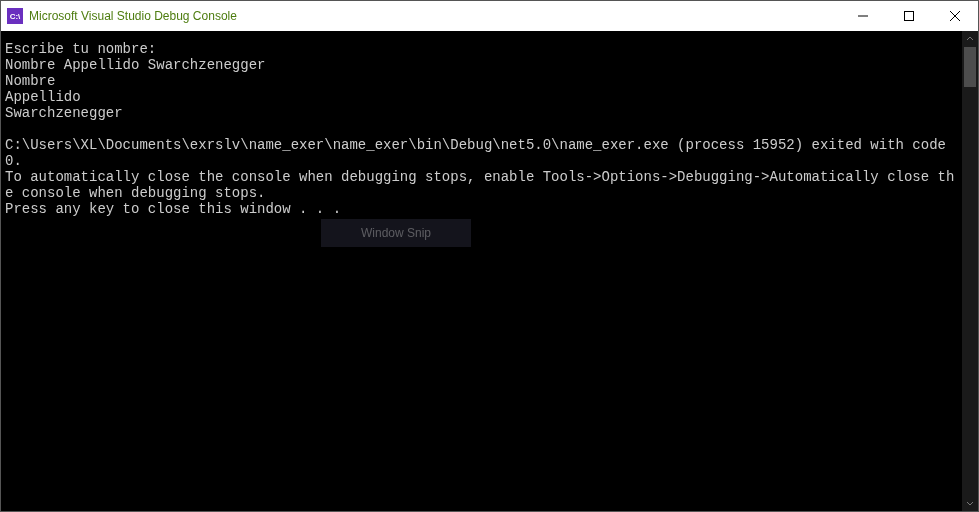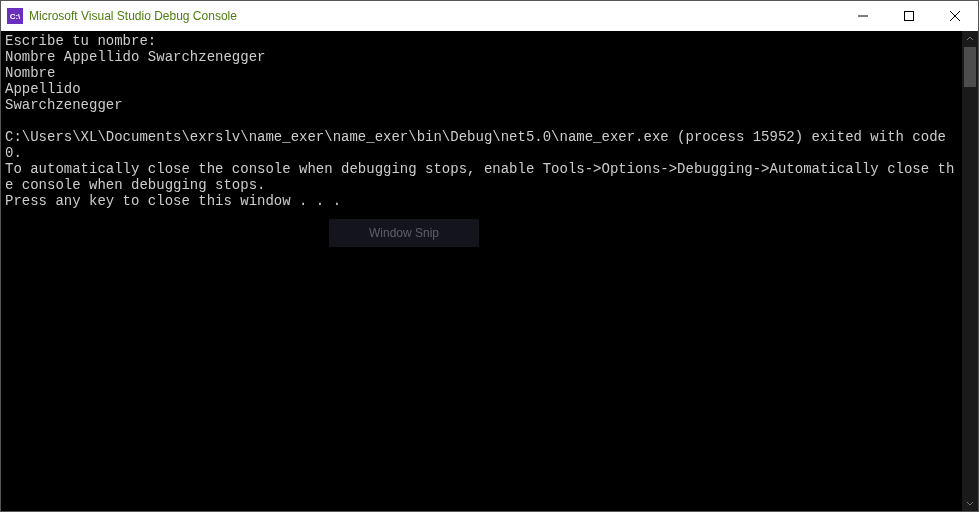--- a/index.html
+++ b/index.html
@@ -51,21 +51,21 @@
     }
     .win-btn svg { display:block; }
     .console-wrap {
       position: relative;
       height: calc(100% - 30px);
       background: #000;
       display: flex;
     }
     .console {
       flex: 1;
-      padding: 2px 4px;
+      padding: 10px 4px;
       font-family: Consolas, "Courier New", monospace;
       font-size: 14px;
       line-height: 16px;
       color: #ccc;
       white-space: pre-wrap;
       word-break: break-all;
       overflow: hidden;
     }
     .console .line { white-space: pre-wrap; }
     .scrollbar {
@@ -88,21 +88,21 @@
     .scroll-thumb {
       position: absolute;
       left: 2px; right: 2px;
       top: 16px;
       height: 40px;
       background: #4d4d4d;
     }
     .ghost-overlay {
       position: absolute;
       top: 188px;
-      left: 328px;
+      left: 320px;
       width: 150px;
       height: 28px;
       background: rgba(50,50,70,0.4);
       color: rgba(200,200,200,0.4);
       font-size: 12px;
       display: flex;
       align-items: center;
       justify-content: center;
       pointer-events: none;
       font-family: "Segoe UI", sans-serif;

